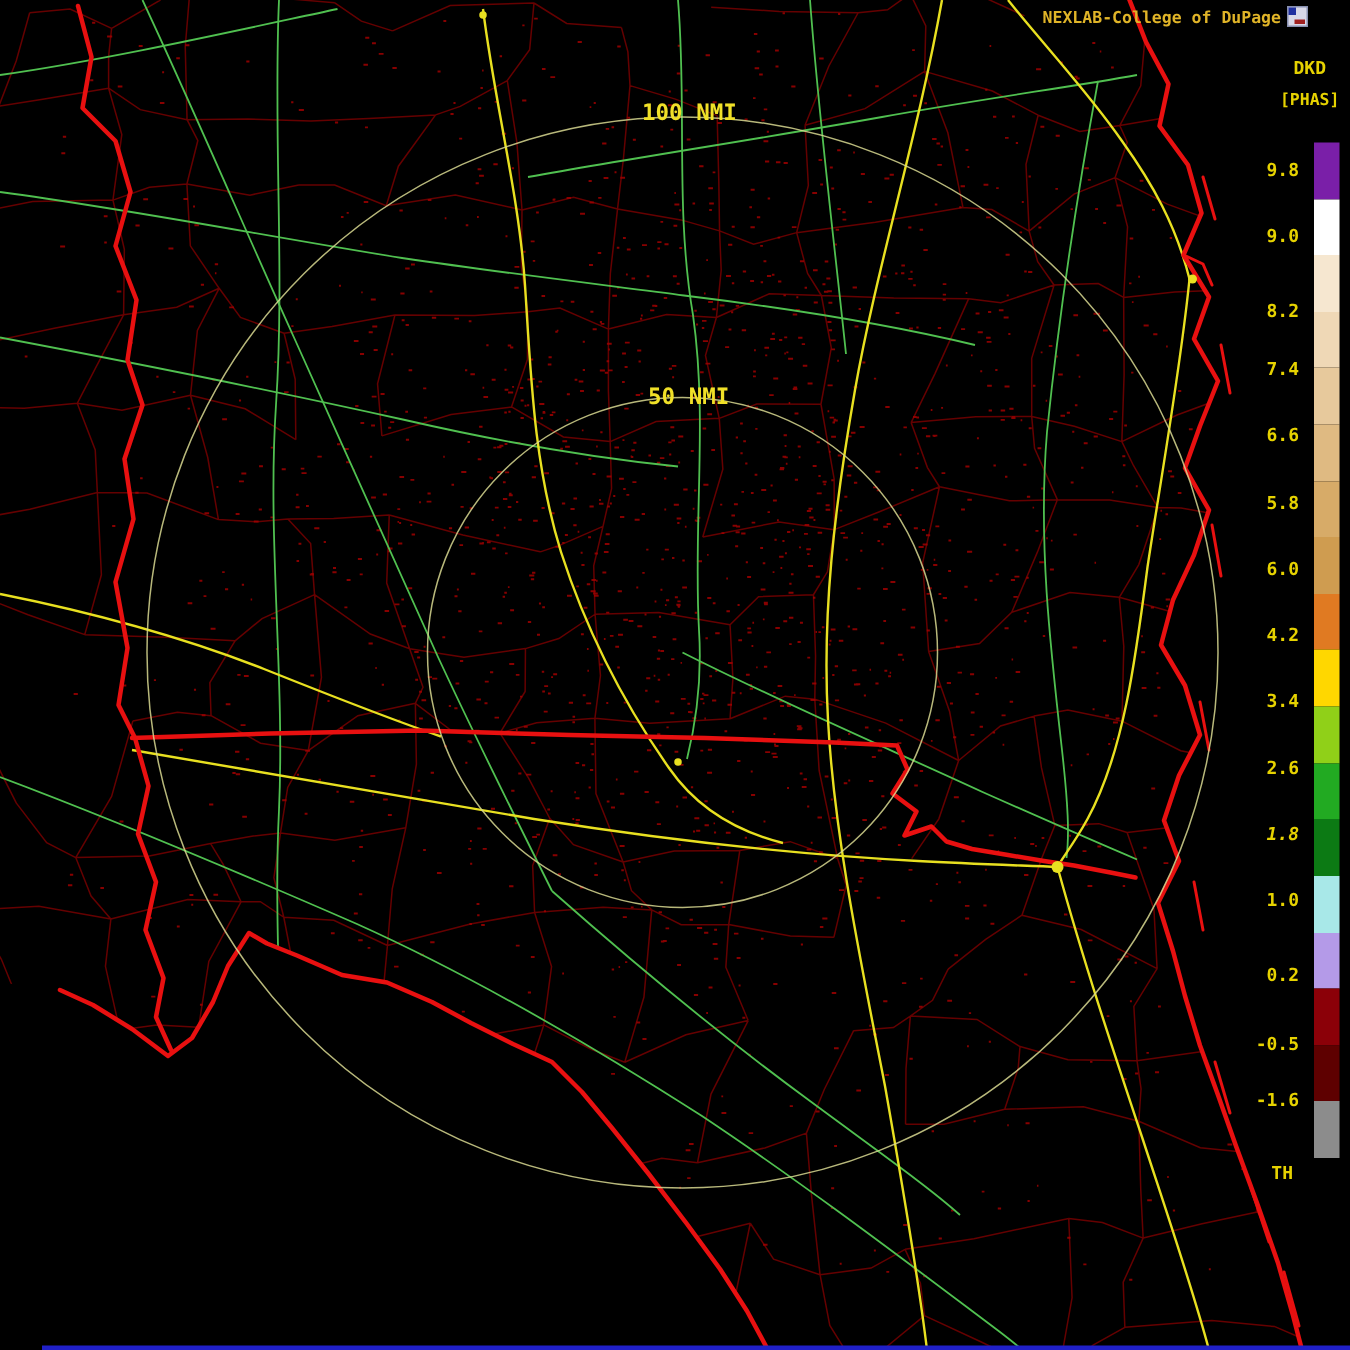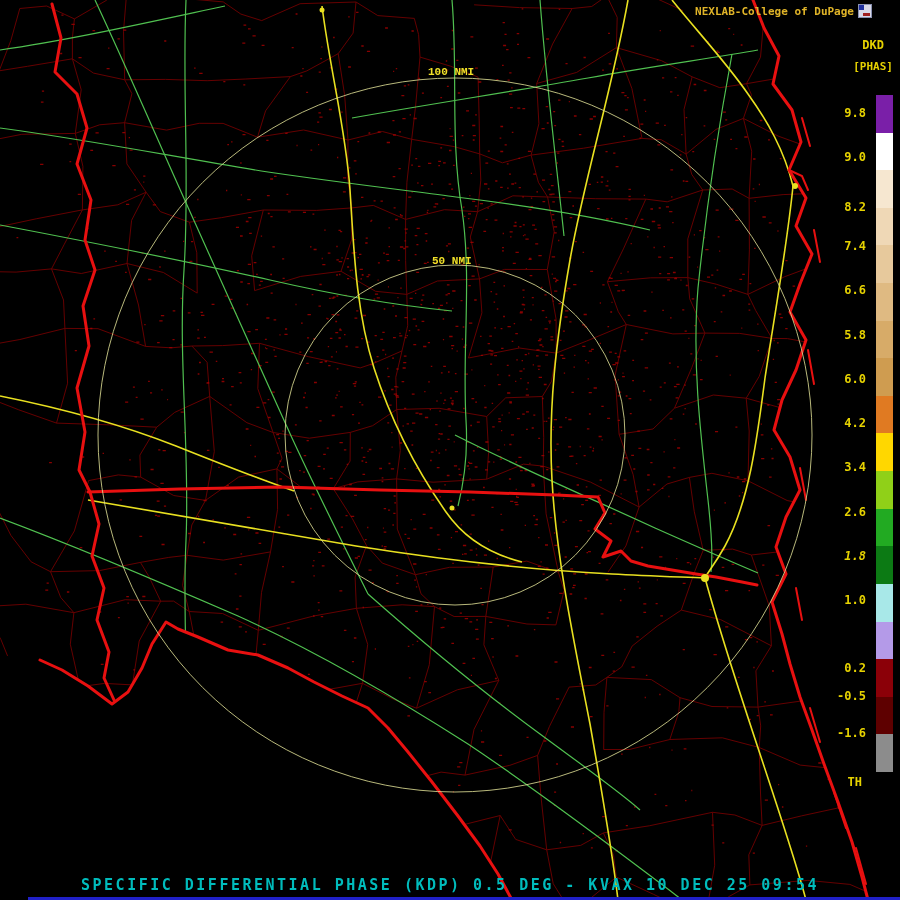--- a/index.html
+++ b/index.html
@@ -7,21 +7,21 @@
          font-family:"DejaVu Sans Mono","Liberation Mono",monospace;}
   .stage svg{position:absolute;left:0;top:0;}
   .txt{position:absolute;white-space:pre;}
   .brand{top:4px;right:28px;color:var(--brand,#E0B428);font-size:11px;font-weight:bold;
          display:flex;align-items:center;gap:4px;padding-left:21px;}
   .logo{width:12px;height:12px;display:inline-block;position:relative;background:#d8d8e8;border:1px solid #8890b0;}
   .logo:before{content:"";position:absolute;left:0;top:0;width:5px;height:5px;background:#2030a0;}
   .logo:after{content:"";position:absolute;right:1px;bottom:1px;width:7px;height:3px;background:#a02020;}
   .prod{top:38px;right:16px;color:var(--labels,#E6D200);font-size:12px;font-weight:bold;}
   .ptag{top:60px;right:7px;color:var(--labels,#E6D200);font-size:11px;font-weight:bold;}
-  .ringlabel{color:var(--ring-label,#F0E028);font-size:11px;font-weight:bold;font-family:Liberation Mono, monospace;}
+  .ringlabel{color:var(--ring-label,#F0E028);font-size:15px;font-weight:bold;}
   #rl100{left:428px;top:66px;}
   #rl50{left:432px;top:255px;}
   .colorbar{position:absolute;top:95px;right:7px;width:17px;height:677px;display:flex;flex-direction:column;}
   .cbseg{flex:1;}
   #cblabels{position:absolute;top:95px;right:34px;width:44px;height:690px;}
   .cblabel{position:absolute;right:0;color:var(--labels,#E6D200);font-size:12px;font-weight:bold;line-height:14px;}
   .th{top:775px;right:38px;color:var(--labels,#E6D200);font-size:12px;font-weight:bold;}
   .status{left:0;right:0;bottom:6px;text-align:center;color:var(--status,#00BCBC);
           font-size:15px;font-weight:bold;letter-spacing:2.5px;}
   .bottomline{position:absolute;left:28px;right:0;bottom:0;height:3px;background:var(--bottom-line,#2020C8);}
@@ -146,21 +146,20 @@
       <div class="cblabel" style="top: 105px;">8.2</div>
       <div class="cblabel" style="top: 143.9px;">7.4</div>
       <div class="cblabel" style="top: 188.2px;">6.6</div>
       <div class="cblabel" style="top: 232.5px;">5.8</div>
       <div class="cblabel" style="top: 276.8px;">6.0</div>
       <div class="cblabel" style="top: 321.1px;">4.2</div>
       <div class="cblabel" style="top: 365.4px;">3.4</div>
       <div class="cblabel" style="top: 409.7px;">2.6</div>
       <div class="cblabel" style="top: 454px; font-style: italic;">1.8</div>
       <div class="cblabel" style="top: 498.3px;">1.0</div>
-      <div class="cblabel" style="top: 566px;">0.2</div>
+      <div class="cblabel" style="top: 548px;">0.2</div>
       <div class="cblabel" style="top: 594px;">-0.5</div>
       <div class="cblabel" style="top: 631.2px;">-1.6</div>
     </div>
   <div class="txt th">TH</div>
 
-  <div class="txt status">SPECIFIC DIFFERENTIAL PHASE (KDP) 0.5 DEG - KVAX 10 DEC 25 09:54</div>
   <div class="bottomline"></div>
 </div>
 
 </body></html>

